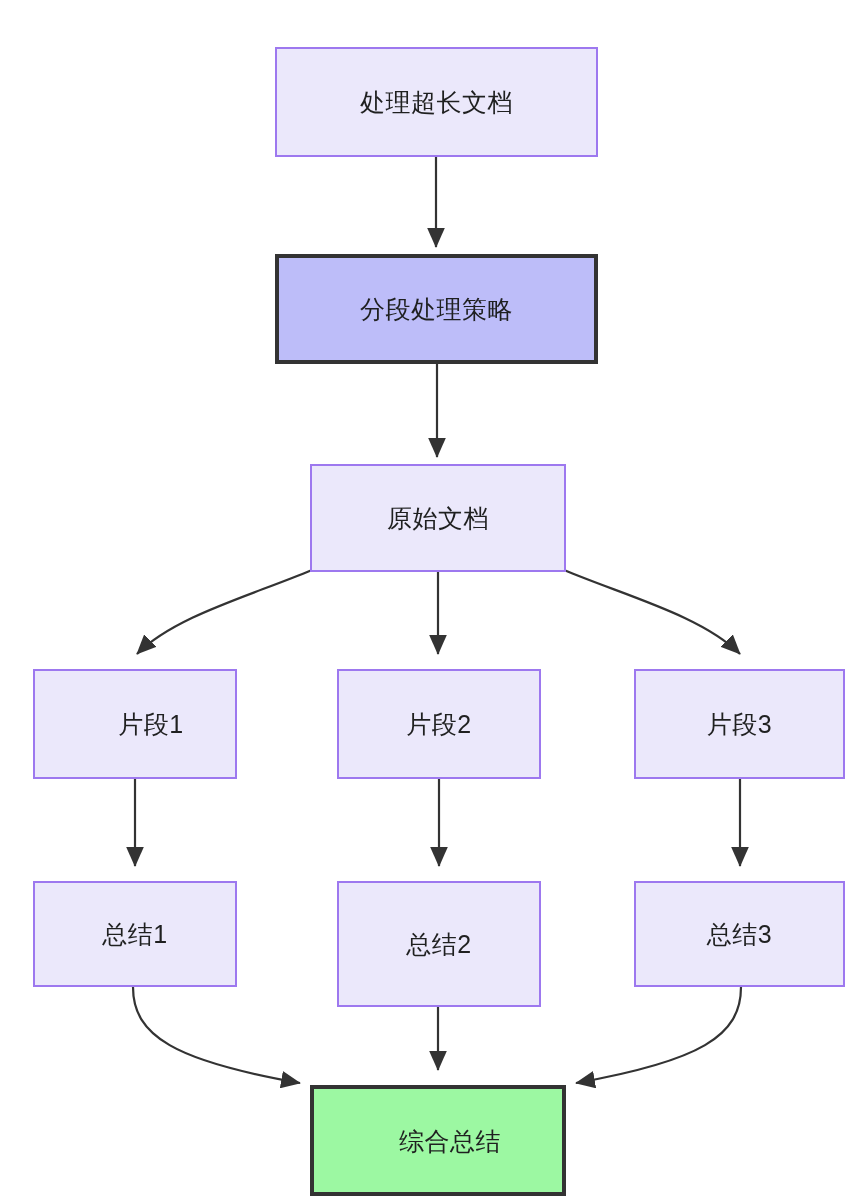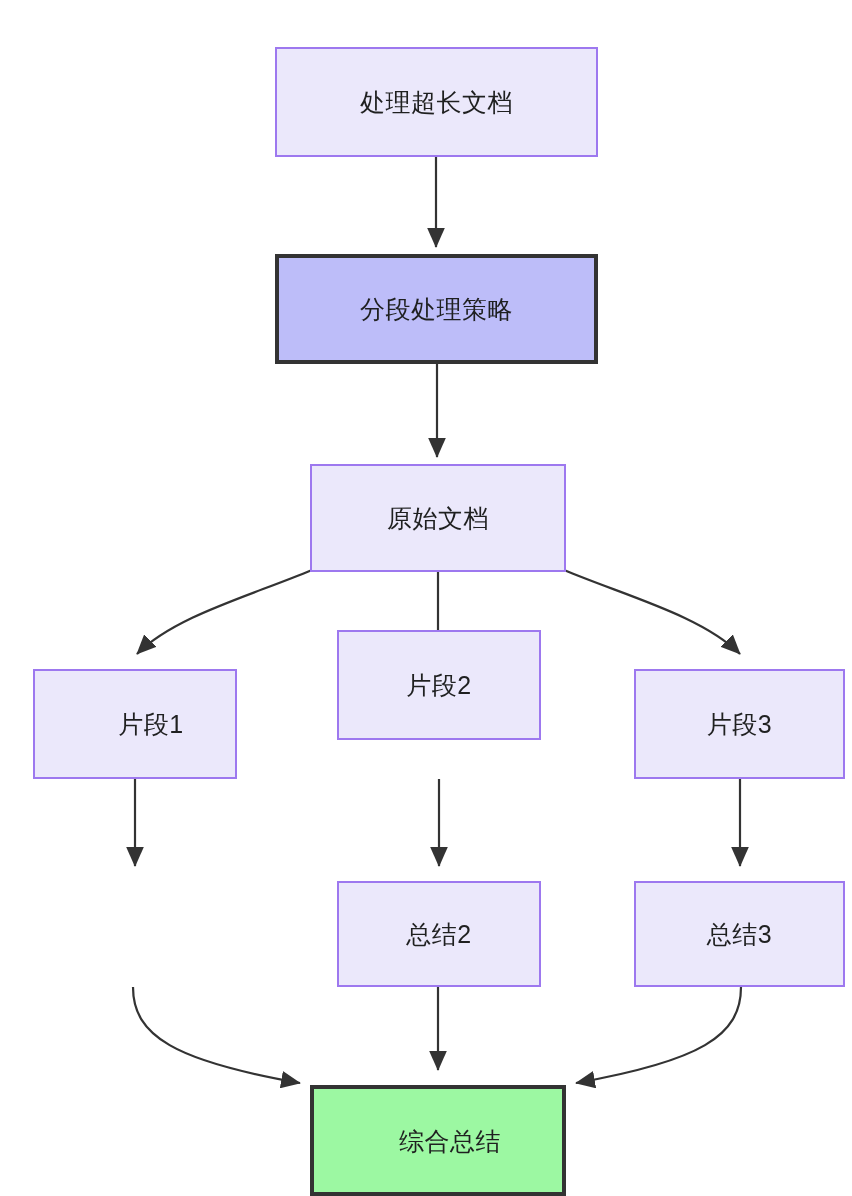--- a/index.html
+++ b/index.html
@@ -92,30 +92,33 @@
   </div>
 
   <div class="node node-strong" style="left:275px; top:238px; width:323px; height:110px;">
     <span class="node-label">分段处理策略</span>
   </div>
 
   <div class="node node-normal" style="left:33px; top:653px; width:204px; height:110px;padding-left:32px;">
     <span class="node-label">片段1</span>
   </div>
 
-  <div class="node node-normal" style="left:337px; top:614px; width:204px; height:110px;">
+  <div class="node node-normal" style="left:337px; top:653px; width:204px; height:110px;">
     <span class="node-label">片段2</span>
   </div>
 
   <div class="node node-normal" style="left:634px; top:653px; width:211px; height:110px;">
     <span class="node-label">片段3</span>
   </div>
 
+  <div class="node node-normal" style="left:33px; top:865px; width:204px; height:106px;">
+    <span class="node-label">总结1</span>
+  </div>
 
-  <div class="node node-normal" style="left:337px; top:865px; width:204px; height:106px;">
+  <div class="node node-normal" style="left:337px; top:865px; width:204px; height:126px;">
     <span class="node-label">总结2</span>
   </div>
 
   <div class="node node-normal" style="left:634px; top:865px; width:211px; height:106px;text-align:center;">
     <span class="node-label">总结3</span>
   </div>
 
   <div class="node node-success" style="left:310px; top:1069px; width:256px; height:111px;">
     <span class="node-label">综合总结</span>
   </div>

